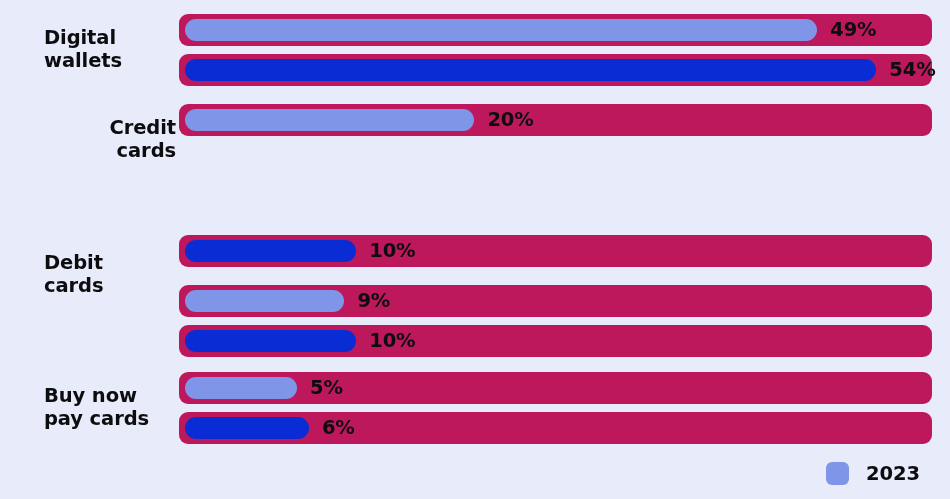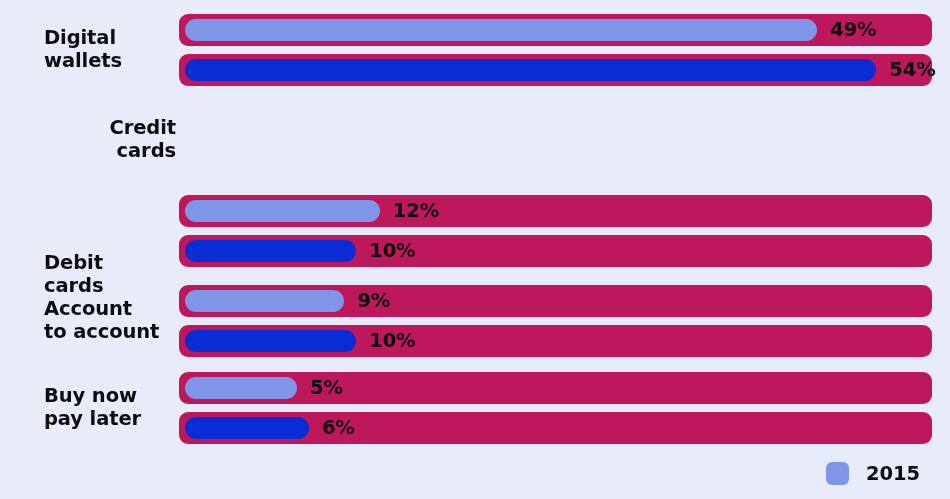--- a/index.html
+++ b/index.html
@@ -105,57 +105,55 @@
           <div class="bar-value" style="left: 651.18px;">49%</div>
         </div>
         <div class="bar-row" style="top: 40px; padding-left: 7px;">
           <div class="bar-fill" style="width: 691.28px; background: rgb(10, 44, 212);"></div>
           <div class="bar-value" style="left: 710.28px;">54%</div>
         </div>
       </div>
       <div class="cat-group" style="top: 104px; height: 72px; text-align: right;">
         <div class="cat-label" style="top: 12px;">Credit
 cards</div>
+        <div class="bar-row" style="top: 0px;">
+          <div class="bar-fill" style="width: 289.4px; background: rgb(127, 149, 232);"></div>
+          <div class="bar-value" style="left: 308.4px;">20%</div>
+        </div>
       </div>
       <div class="cat-group" style="top: 195px; height: 72px;">
         <div class="cat-label" style="top: 12px; margin-top: 44px;">Debit
 cards</div>
-        <div class="bar-row" style="top: 0px;">
-          <div class="bar-fill" style="width: 194.84px; background: rgb(127, 149, 232);"></div>
-          <div class="bar-value" style="left: 213.84px;">12%</div>
-        </div>
         <div class="bar-row" style="top: 40px;">
           <div class="bar-fill" style="width: 171.2px; background: rgb(10, 44, 212);"></div>
           <div class="bar-value" style="left: 190.2px;">10%</div>
         </div>
       </div>
       <div class="cat-group" style="top: 285px; height: 72px;">
-        <div class="cat-label" style="top: 12px;">Account
-to account</div>
         <div class="bar-row" style="top: 0px;">
           <div class="bar-fill" style="width: 159.38px; background: rgb(127, 149, 232);"></div>
           <div class="bar-value" style="left: 178.38px;">9%</div>
         </div>
         <div class="bar-row" style="top: 40px;">
           <div class="bar-fill" style="width: 171.2px; background: rgb(10, 44, 212);"></div>
           <div class="bar-value" style="left: 190.2px;">10%</div>
         </div>
       </div>
       <div class="cat-group" style="top: 372px; height: 72px;">
         <div class="cat-label" style="top: 12px;">Buy now
-pay later</div>
+pay cards</div>
         <div class="bar-row" style="top: 0px;">
           <div class="bar-fill" style="width: 112.1px; background: rgb(127, 149, 232);"></div>
           <div class="bar-value" style="left: 131.1px;">5%</div>
         </div>
         <div class="bar-row" style="top: 40px;">
           <div class="bar-fill" style="width: 123.92px; background: rgb(10, 44, 212);"></div>
           <div class="bar-value" style="left: 142.92px;">6%</div>
         </div>
       </div>
     </div>
   <div id="legend">
       <div class="legend-item" style="left: 826px;">
         <span class="legend-swatch" style="background: rgb(127, 149, 232);"></span>
-        <span class="legend-text">2015</span>
+        <span class="legend-text">2023</span>
       </div>
     </div>
 </div>
 
 </body></html>

